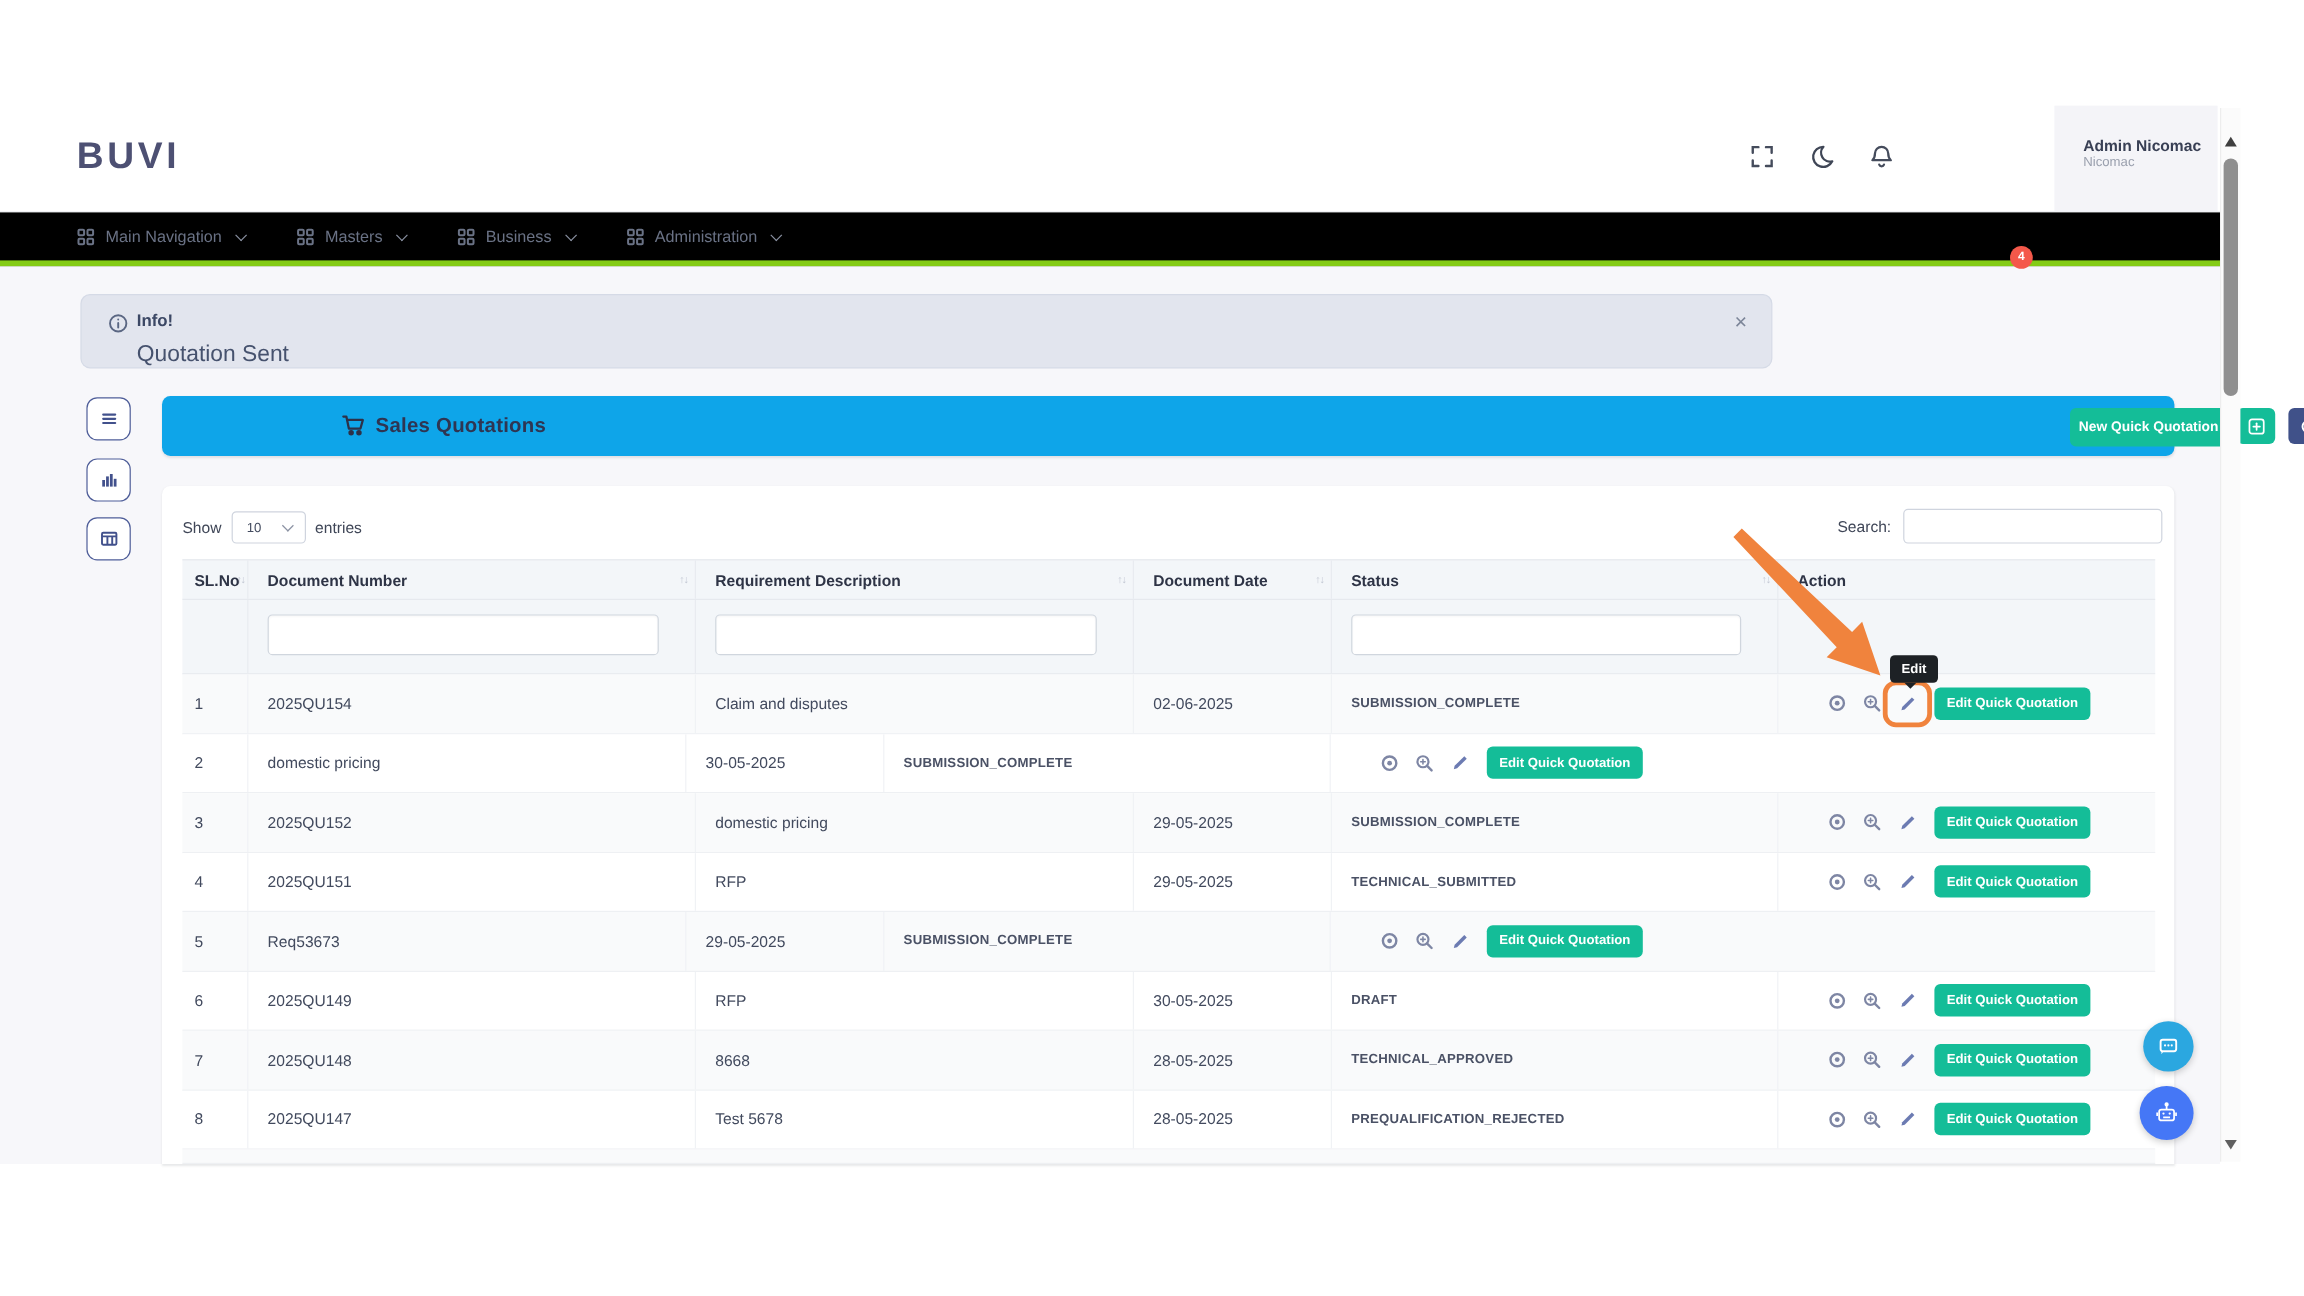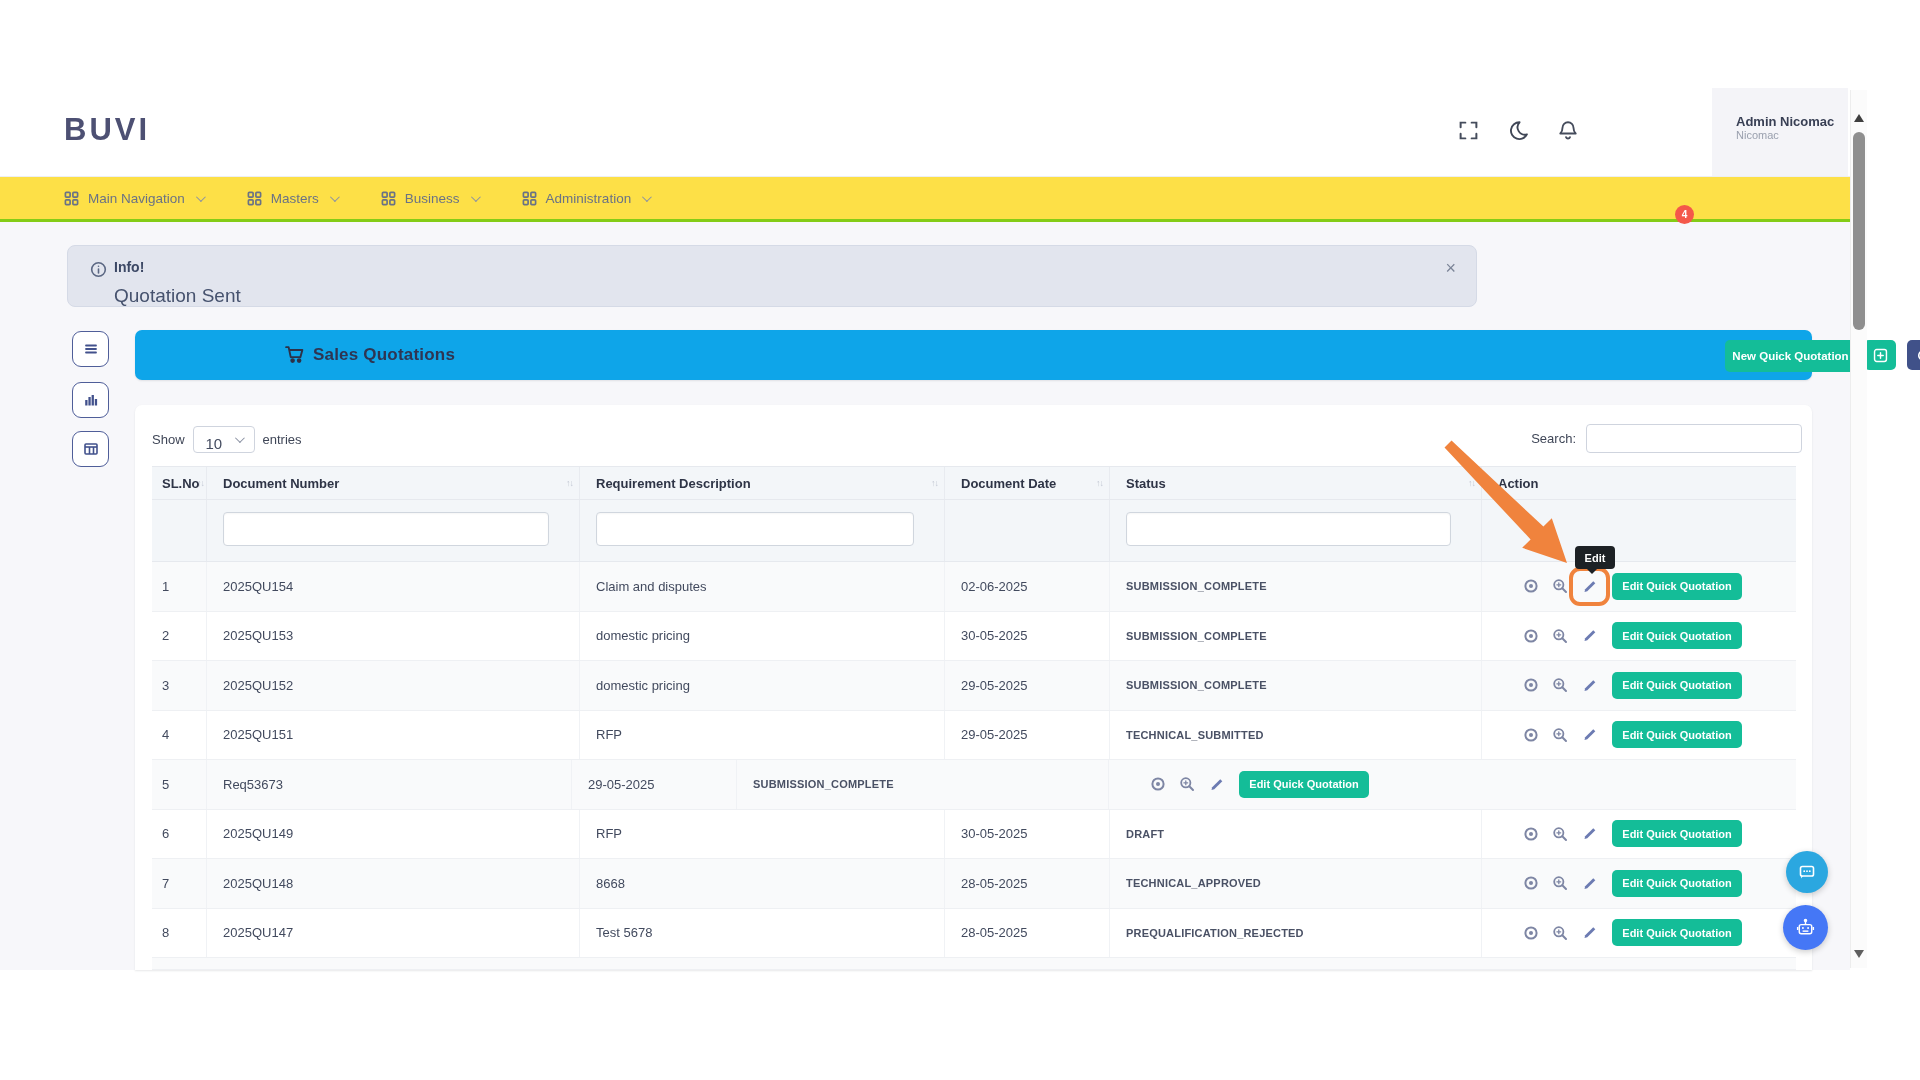--- a/index.html
+++ b/index.html
@@ -11,21 +11,21 @@
   .topbar { position:absolute; left:0; top:88px; width:1850px; height:89px; background:#fff; border-bottom:1px solid #edeff3; }
   .logo { position:absolute; left:64px; top:24px; font-size:31px; font-weight:700; letter-spacing:3px; color:#4d5073; }
   .top-icons { position:absolute; right:270px; top:30px; display:flex; gap:26px; align-items:center; }
   .tico { width:24px; height:24px; display:flex; align-items:center; justify-content:center; cursor:pointer; position:relative; }
   .badge { position:absolute; left:1675px; top:117px; width:19px; height:19px; border-radius:50%; background:#f4584a; color:#fff; font-size:10px; font-weight:700; display:flex; align-items:center; justify-content:center; z-index:3; }
   .userblock { position:absolute; left:1712px; top:88px; width:136px; height:88px; background:#f4f4f8; padding:26px 0 0 24px; cursor:pointer; }
   .uname { font-size:13px; font-weight:700; color:#383f54; white-space:nowrap; }
   .urole { font-size:11px; color:#9aa0ae; margin-top:0; }
 
   
-  .navbar { position:absolute; left:0; top:177px; width:1850px; height:45px; background:#fde047; border-bottom:3px solid #84cc16; display:flex; align-items:center; padding-left:64px; gap:44px; }
+  .navbar { position:absolute; left:0; top:177px; width:1850px; height:45px; background:#000000; border-bottom:5px solid #84cc16; display:flex; align-items:center; padding-left:64px; gap:44px; }
   .navitem { display:flex; align-items:center; gap:9px; color:#6a7285; font-size:13.5px; cursor:pointer; }
   .chev { width:7px; height:7px; border-right:1.6px solid #8b92a3; border-bottom:1.6px solid #8b92a3; transform:rotate(45deg) translateY(-2px); margin-left:2px; }
 
   
   .content-bg { position:absolute; left:0; top:222px; width:1850px; height:748px; background:#f7f7fa; }
 
   
   .alert { position:absolute; left:67px; top:245px; width:1410px; height:62px; background:#e2e5ee; border:1px solid #d5dae6; border-radius:8px; }
   .alert-ico { position:absolute; left:22px; top:15px; }
   .alert-title { position:absolute; left:46px; top:13px; font-size:14px; font-weight:700; color:#3c4865; }
@@ -40,21 +40,21 @@
   .page-title { position:absolute; left:178px; top:15px; font-size:17px; font-weight:700; color:#2f3552; letter-spacing:.2px; }
   .cart-ico { position:absolute; left:149px; top:14px; }
   .btn { border:none; border-radius:5px; color:#fff; font-family:inherit; cursor:pointer; font-weight:700; }
   .btn-new { position:absolute; left:1590px; top:10px; width:131px; height:32px; background:#14bd98; font-size:11.5px; }
   .btn-add { position:absolute; left:1729px; top:10px; width:32px; height:30px; background:#14bd98; display:flex; align-items:center; justify-content:center; }
   .btn-refresh { position:absolute; left:1772px; top:10px; width:33px; height:30px; background:#405189; display:flex; align-items:center; justify-content:center; }
 
   
   .table-card { position:absolute; left:135px; top:405px; width:1677px; height:565px; background:#fff; border-radius:7px 7px 0 0; box-shadow:0 1px 2px rgba(56,65,74,.12); overflow:hidden; }
   .ctrl-show { position:absolute; left:17px; top:21px; display:flex; align-items:center; gap:8px; font-size:13px; color:#3f4657; }
-  .pagesize { width:62px; height:27px; border:1px solid #cfd4de; border-radius:4px; font-size:15px; color:#444c60; display:flex; align-items:flex-end; padding-left:12px; position:relative; cursor:pointer; background:#fff; }
+  .pagesize { width:62px; height:27px; border:1px solid #cfd4de; border-radius:4px; font-size:11px; color:#444c60; display:flex; align-items:center; padding-left:12px; position:relative; cursor:pointer; background:#fff; }
   .pagesize .chev { position:absolute; right:12px; top:9px; }
   .ctrl-search { position:absolute; right:10px; top:19px; display:flex; align-items:center; gap:10px; font-size:13px; color:#3f4657; }
   .search-input { width:216px; height:29px; border:1px solid #cfd4de; border-radius:4px; outline:none; font-size:13px; padding:0 8px; font-family:inherit; }
 
   .tbl { position:absolute; left:17px; top:61px; width:1644px; }
   .trow, .thead, .tfilter { display:flex; width:1644px; }
   .c-sl{width:55px}.c-doc{width:373px}.c-desc{width:365px}.c-date{width:165px}.c-status{width:372px}.c-action{width:314px}
   .thead { height:34px; background:#f3f6f9; border-top:1px solid #e6e9ee; border-bottom:1px solid #e6e9ee; }
   .th { display:flex; align-items:center; padding-left:16px; font-size:13px; font-weight:700; color:#2e3446; border-right:1px solid #e8ebf0; position:relative; cursor:pointer; }
   .th.c-sl { padding-left:10px; }
@@ -311,21 +311,20 @@
         <span class="aicon pencil">
           <svg width="15" height="15" viewBox="0 0 16 16">
                   <path d="M12 2.3l2.2 2.2-8.6 8.6-2.9.7.7-2.9z" fill="currentColor"></path>
                 </svg>
         </span>
         <button class="btn-edit-quick">Edit Quick Quotation</button>
       </div>
     </div>
           <div class="trow">
       <div class="td c-sl">2</div>
-      <div class="td c-doc">2025QU153</div>
       <div class="td c-desc">domestic pricing</div>
       <div class="td c-date">30-05-2025</div>
       <div class="td c-status">SUBMISSION_COMPLETE</div>
       <div class="td c-action">
         <span class="aicon">
           <svg width="16" height="16" viewBox="0 0 16 16" fill="none">
                   <circle cx="8" cy="8" r="5.6" stroke="currentColor" stroke-width="2"></circle>
                   <circle cx="8" cy="8" r="2" fill="currentColor"></circle>
                 </svg>
         </span>

